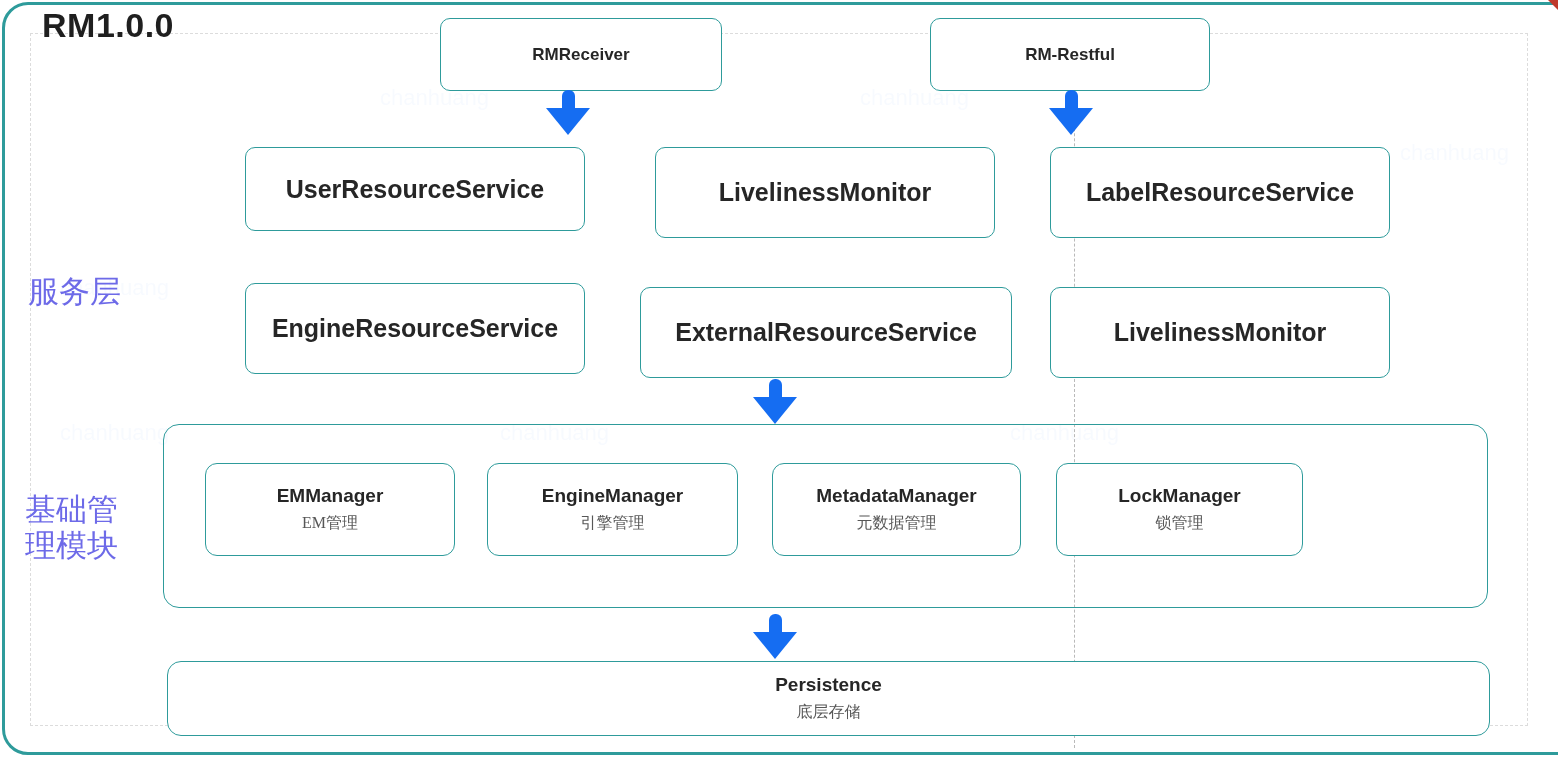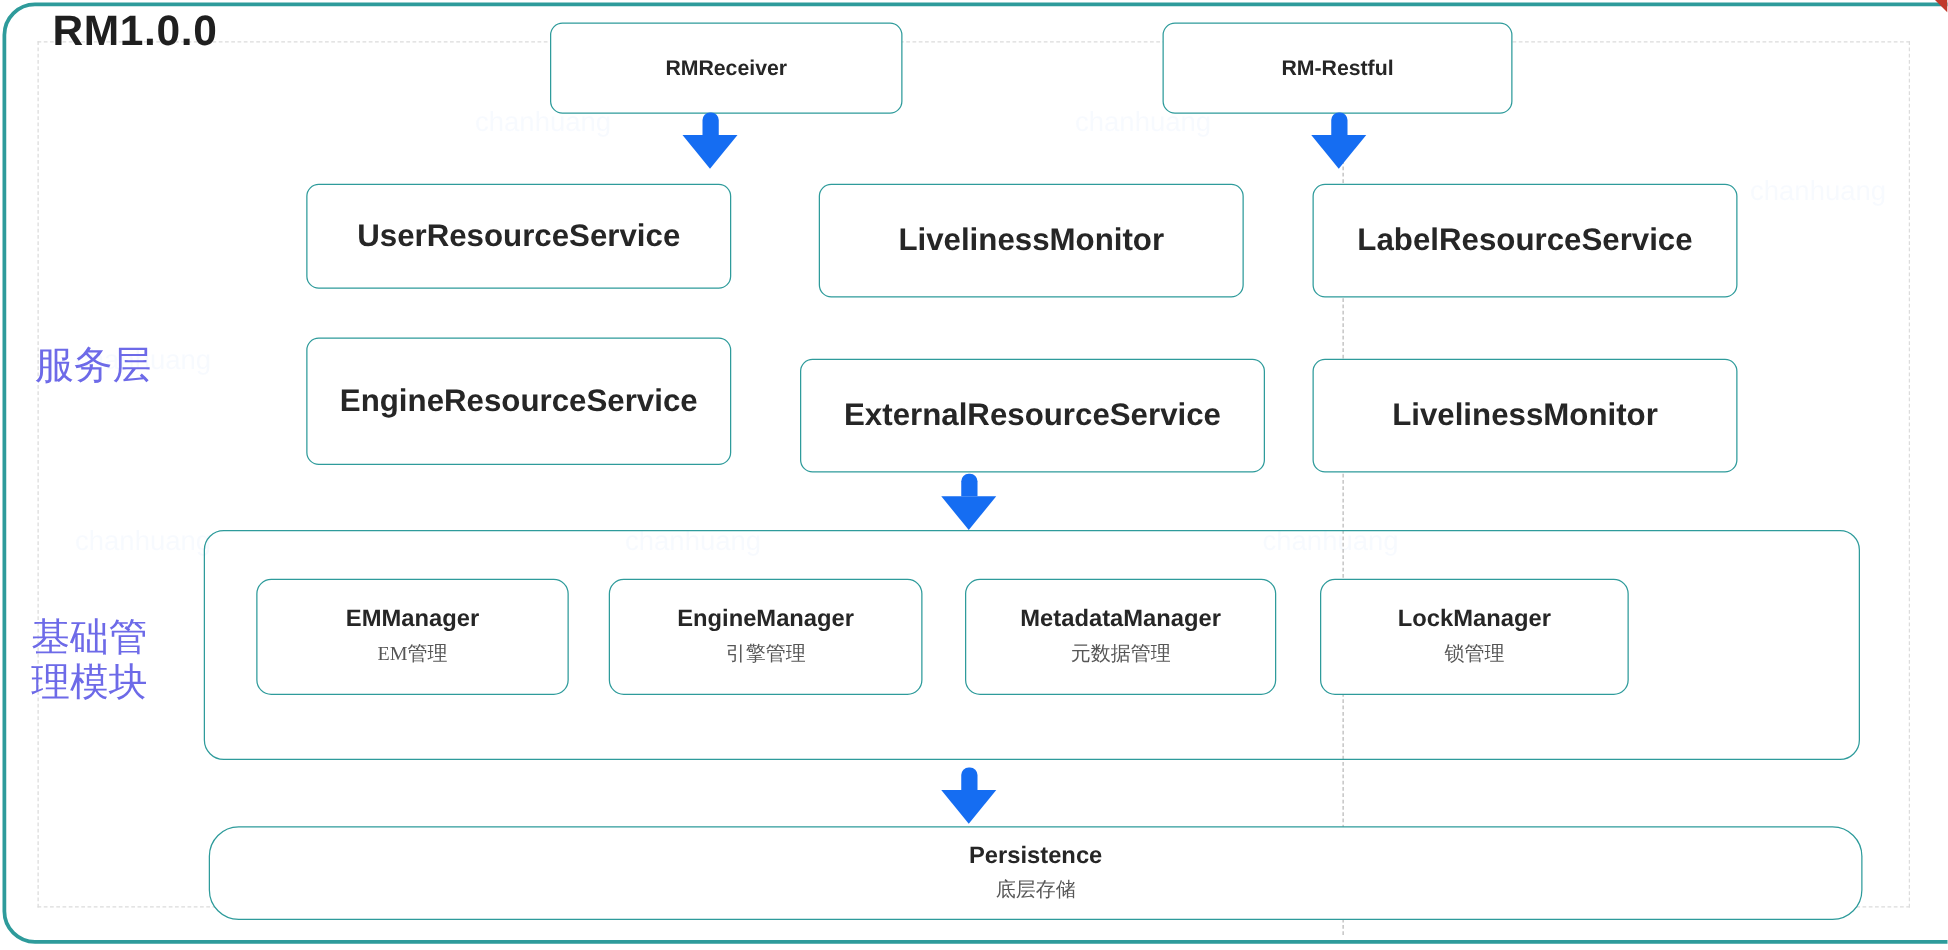--- a/index.html
+++ b/index.html
@@ -119,21 +119,21 @@
 <div class="node node-service" style="left:245px;top:147px;width:340px;height:84px">
   <div class="title">UserResourceService</div>
 </div>
 <div class="node node-service" style="left:655px;top:147px;width:340px;height:91px">
   <div class="title">LivelinessMonitor</div>
 </div>
 <div class="node node-service" style="left:1050px;top:147px;width:340px;height:91px">
   <div class="title">LabelResourceService</div>
 </div>
 
-<div class="node node-service" style="left:245px;top:270px;width:340px;height:102px">
+<div class="node node-service" style="left:245px;top:283px;width:340px;height:91px">
   <div class="title">EngineResourceService</div>
 </div>
 <div class="node node-service" style="left:640px;top:287px;width:372px;height:91px">
   <div class="title">ExternalResourceService</div>
 </div>
 <div class="node node-service" style="left:1050px;top:287px;width:340px;height:91px">
   <div class="title">LivelinessMonitor</div>
 </div>
 
 <div class="arrow-down" style="left:753px;top:379px">
@@ -158,16 +158,16 @@
 <div class="node node-manager" style="left:1056px;top:463px;width:247px;height:93px">
   <div class="title">LockManager</div>
   <div class="subtitle">锁管理</div>
 </div>
 
 <div class="arrow-down" style="left:753px;top:614px">
   <div class="stem"></div>
   <div class="head"></div>
 </div>
 
-<div class="node node-wide" style="left:167px;top:661px;width:1323px;height:75px;border-radius:24px">
+<div class="node node-wide" style="left:167px;top:661px;width:1323px;height:75px;border-radius:14px">
   <div class="title">Persistence</div>
   <div class="subtitle">底层存储</div>
 </div>
 
 </body></html>

